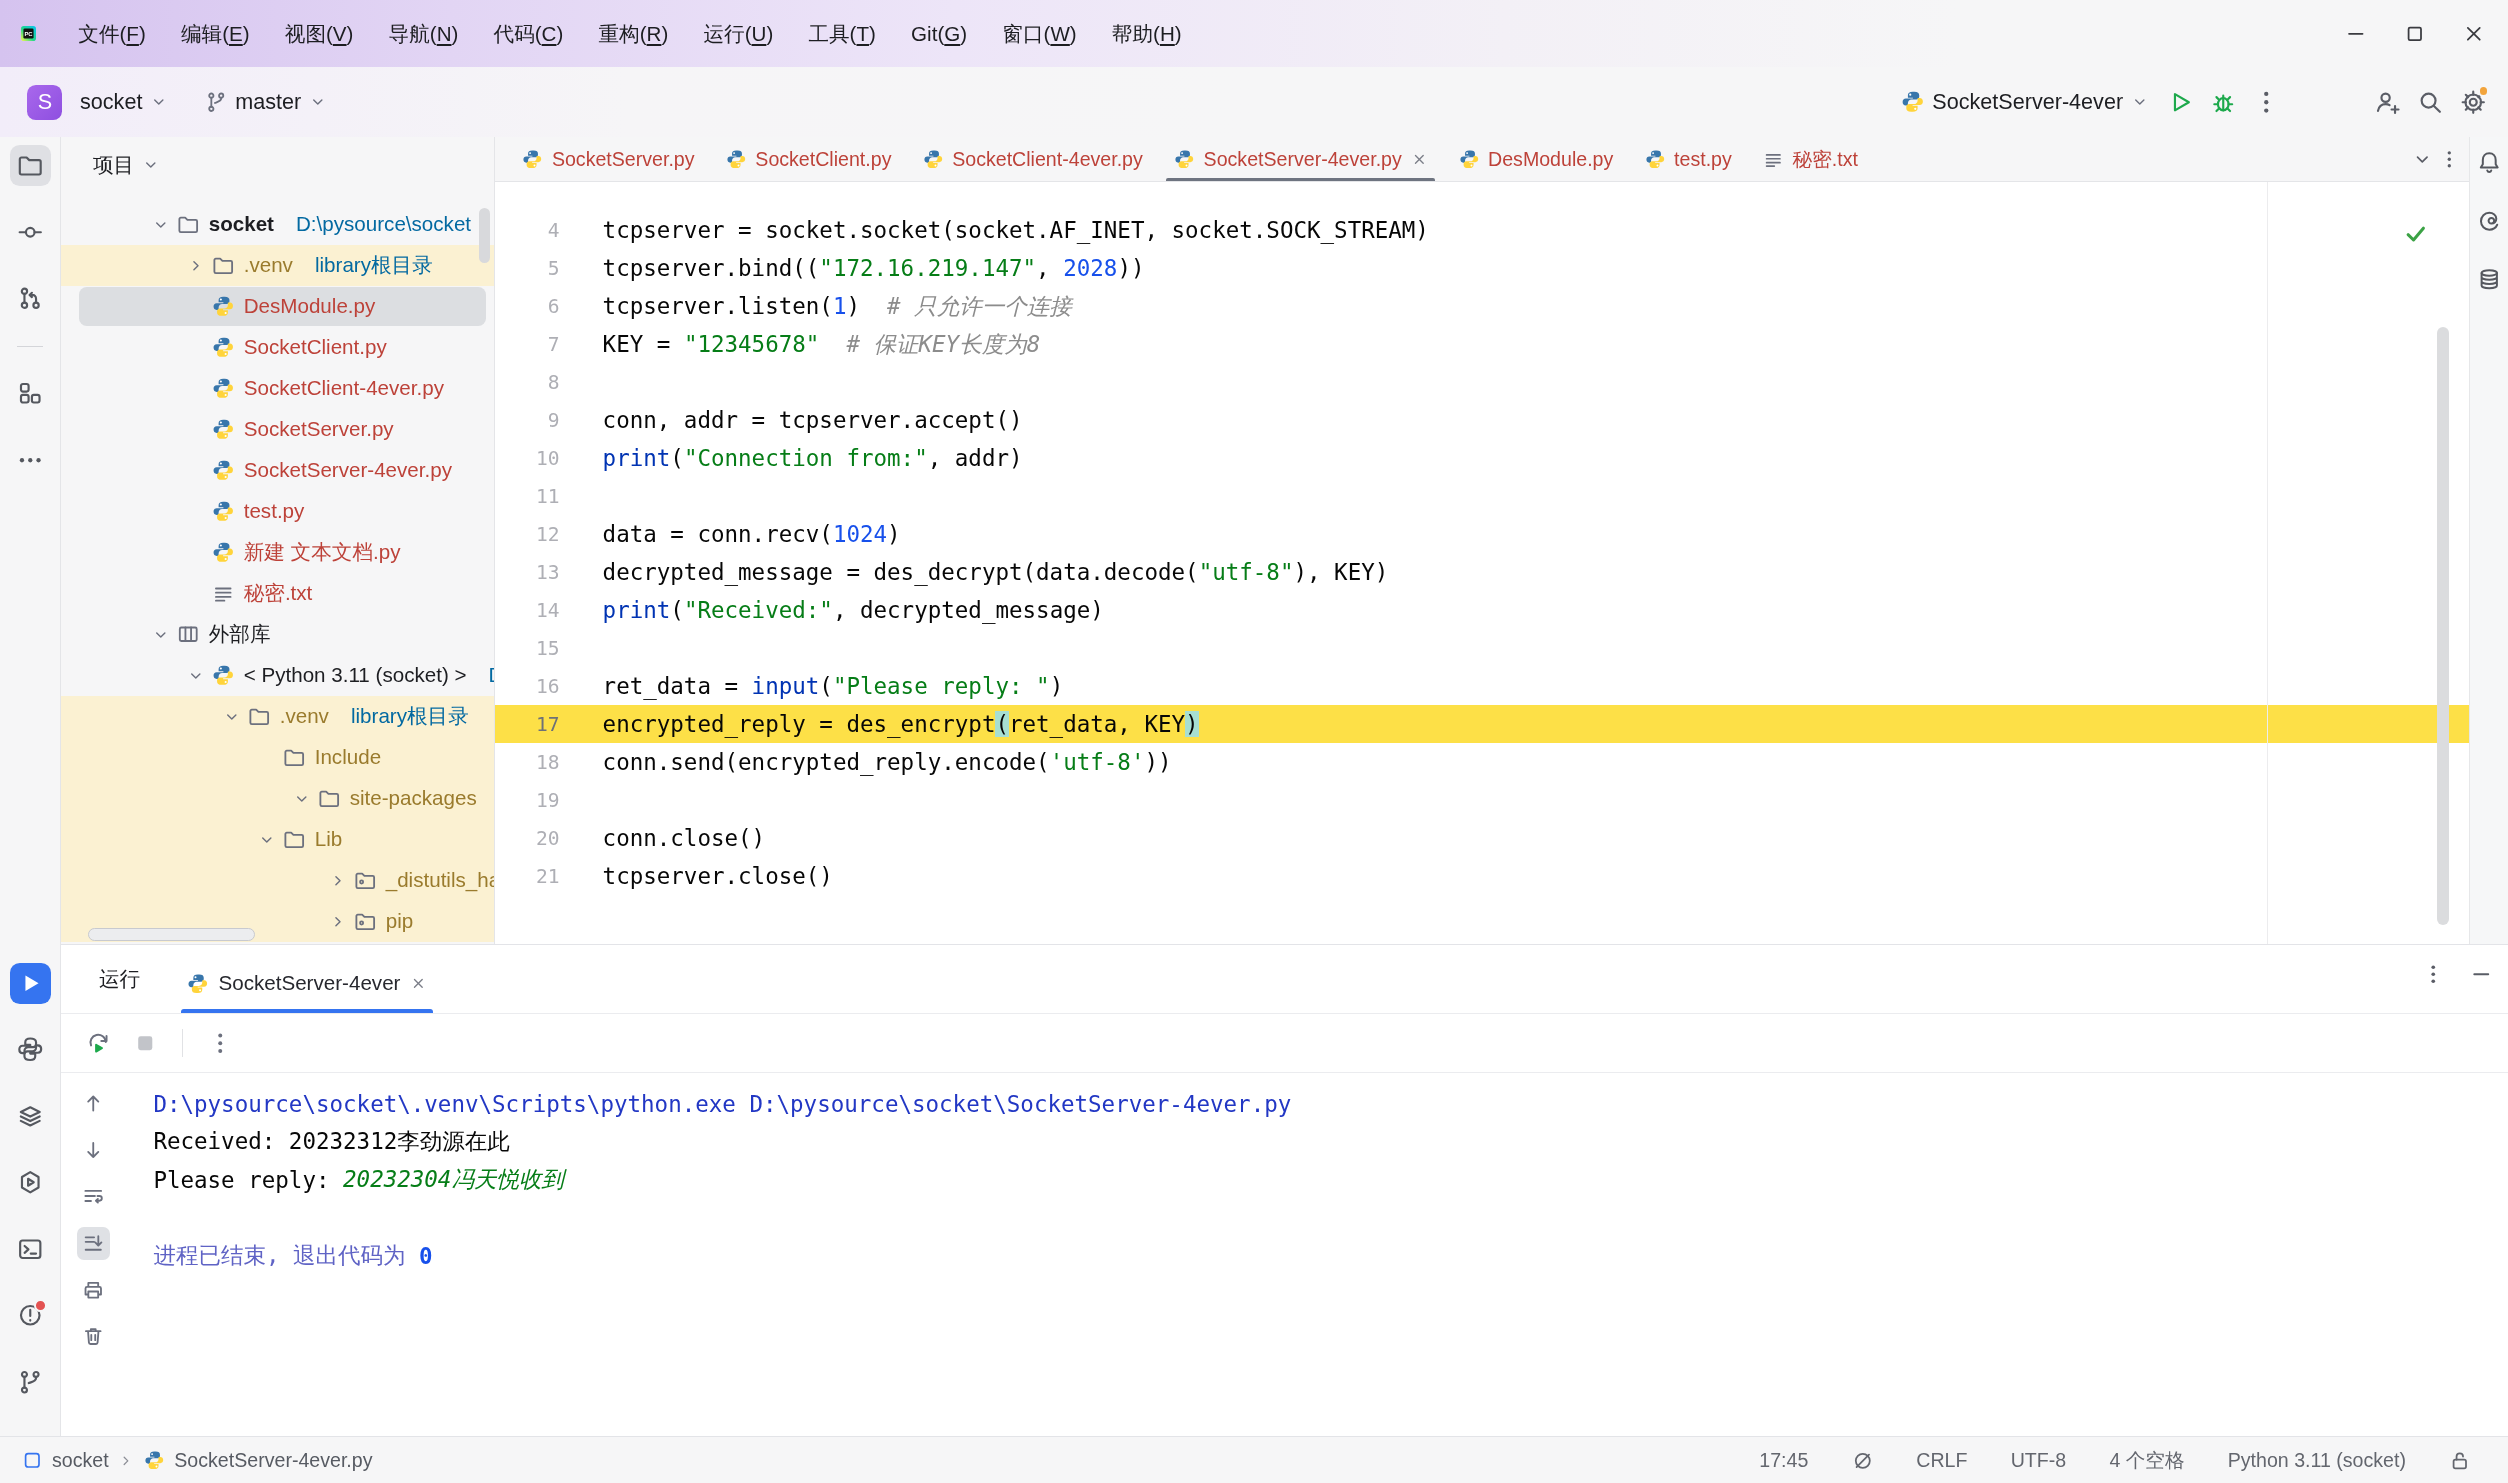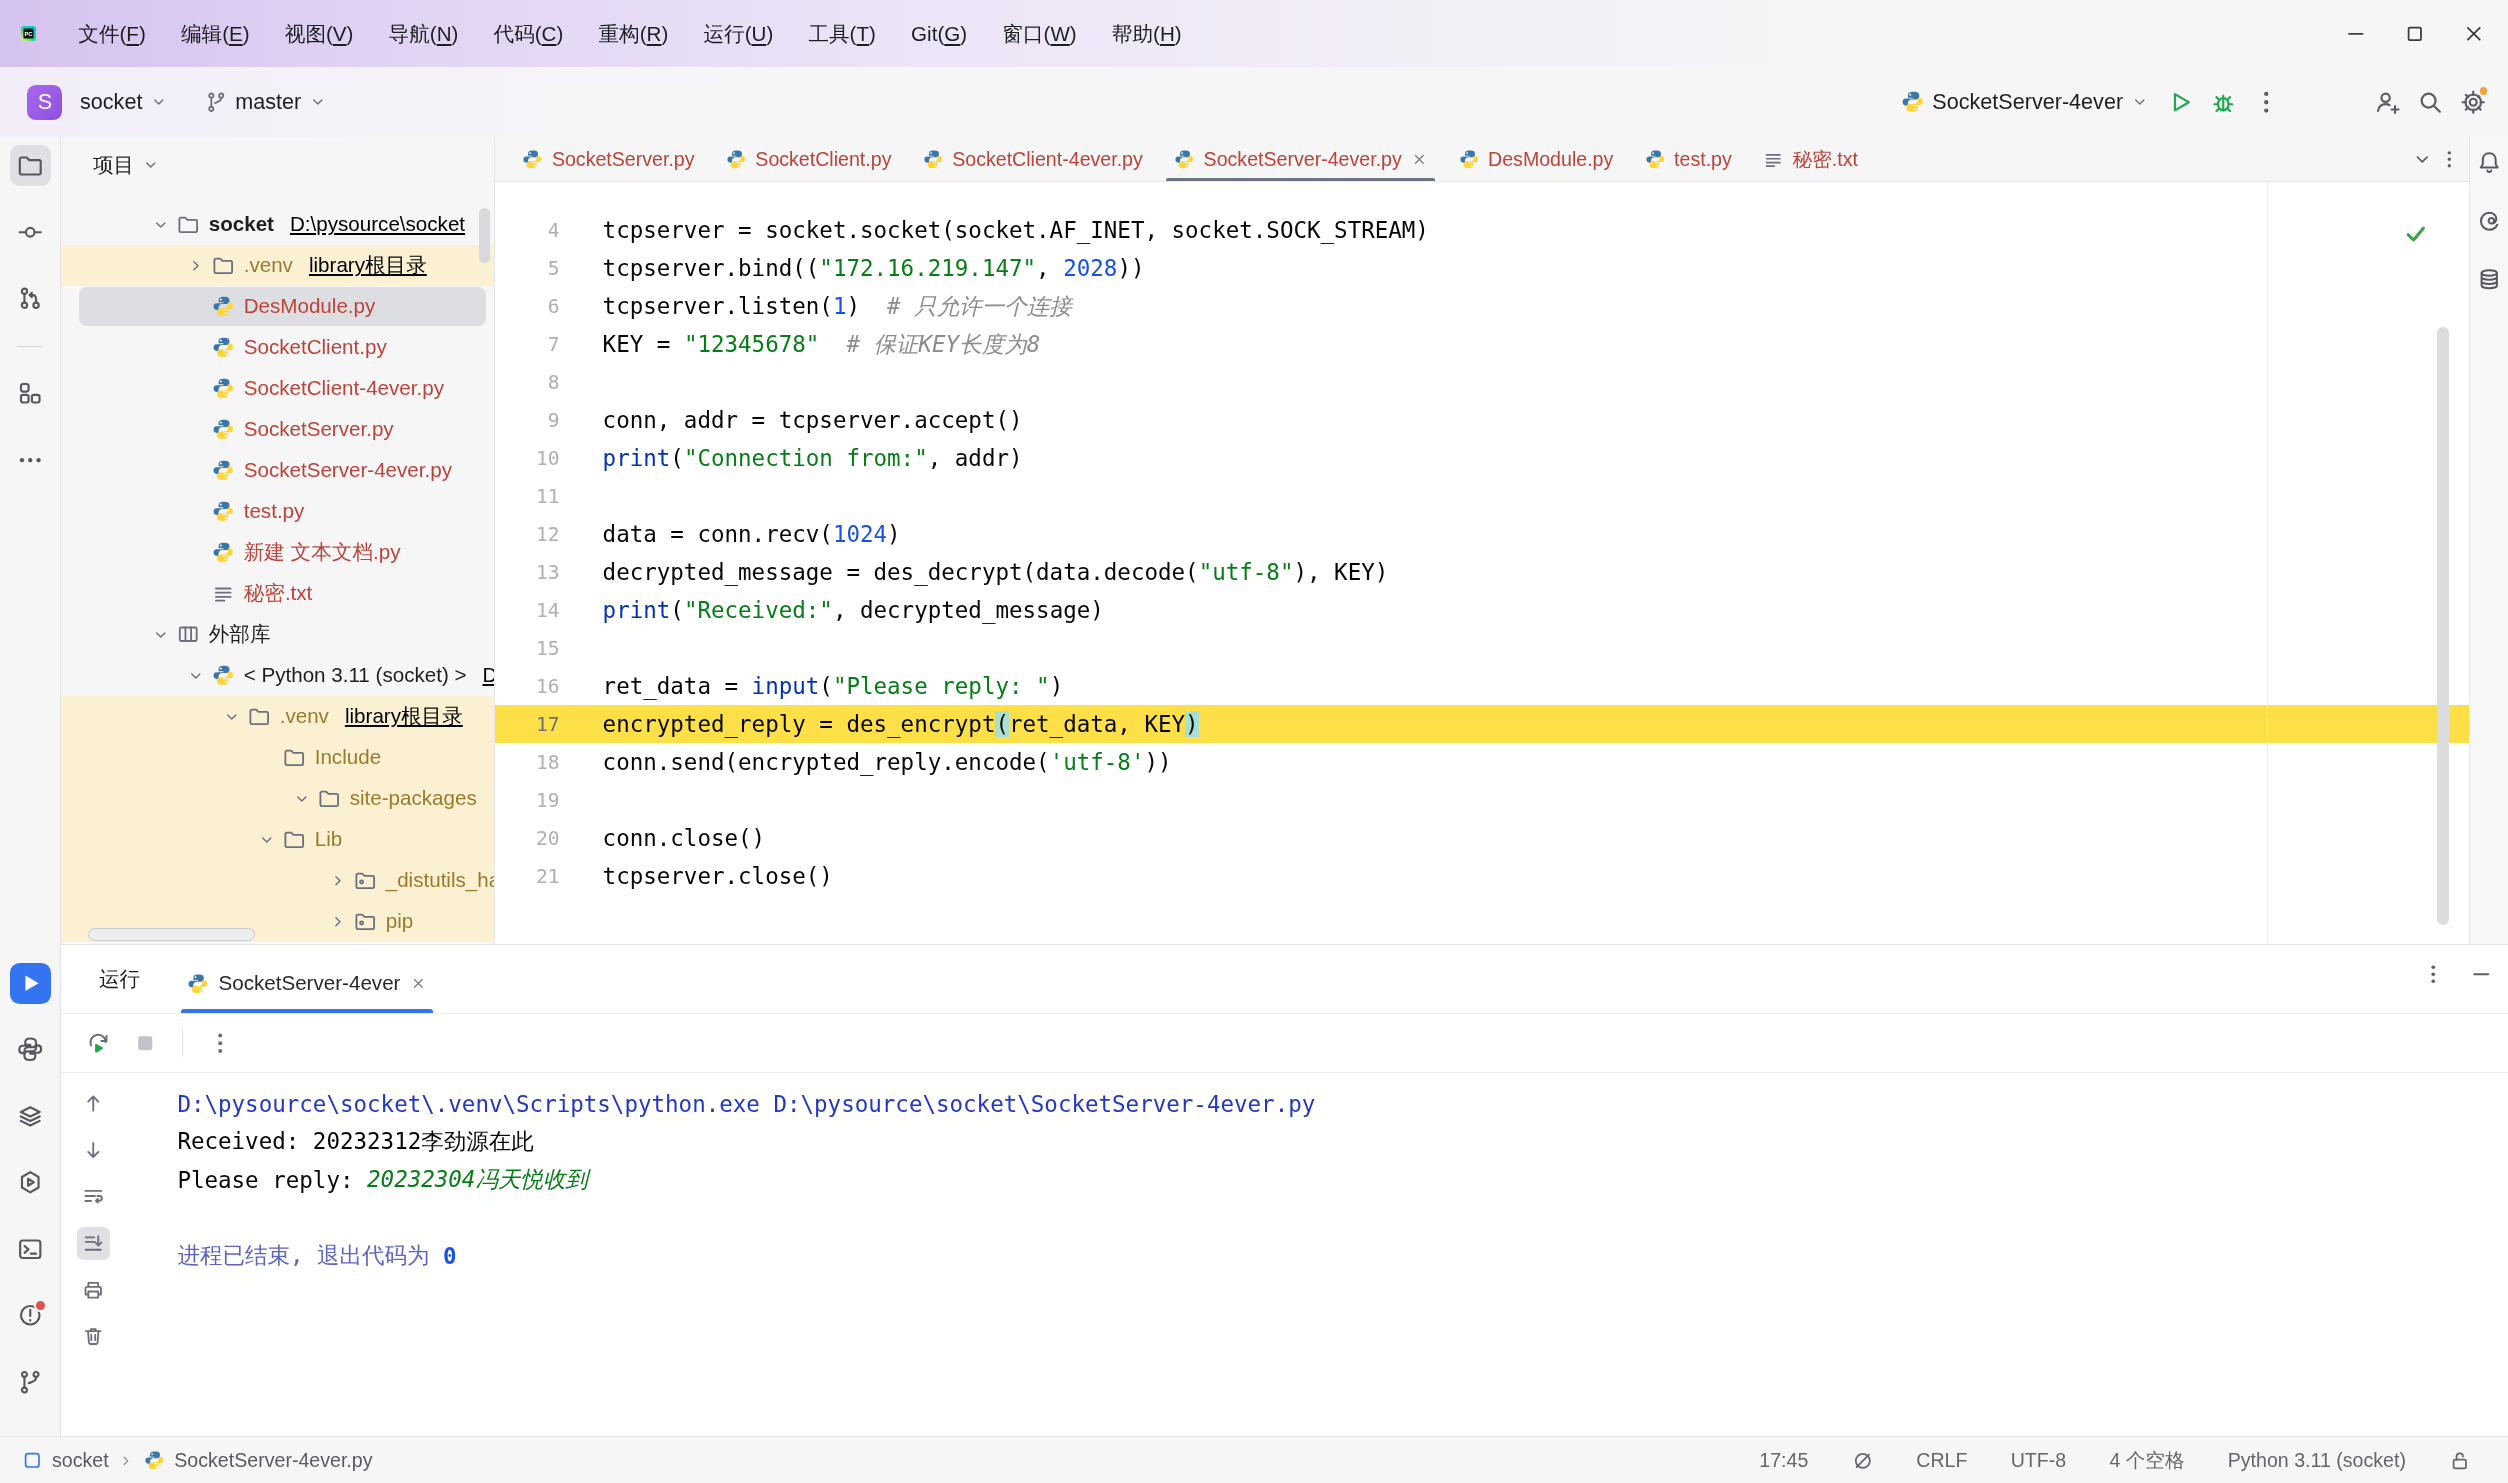--- a/index.html
+++ b/index.html
@@ -64,21 +64,21 @@
     position:relative; }
   .tree-row .sel { position:absolute; left:17.6px; right:7.8px; top:1px; bottom:1px; background:#DCDEE1; border-radius:7.8px; }
   .tree-row.lib { background:#FBF1D2; }
   .tree-row > * { position:relative; }
   .t-chev { width:17.6px; height:17.6px; color:#6C707E; flex:0 0 auto; }
   .t-icon { width:22.5px; height:22.5px; margin-right:8.8px; flex:0 0 auto; color:#6C707E; }
   .t-label { color:#1D1E22; }
   .t-label.red { color:#BD4239; }
   .t-label.brown { color:#9A7B2D; }
   .t-label.bold { font-weight:bold; }
-  .t-suffix { color:#000000; margin-left:16px;text-decoration:underline; }
+  .t-suffix { color:#0369a1; margin-left:22px; }
   .tree-vscroll { position:absolute; top:71px; right:3.9px; width:10.8px; height:55px; background:#D8D9DC; border-radius:5.9px; }
   .tree-hscroll { position:absolute; bottom:2.9px; left:27.4px; width:167px; height:12.7px;
     background:#ECEDEF; border:1px solid #C8CACF; border-radius:6.9px; }
 
   
   .editor-zone { flex:1; display:flex; flex-direction:column; min-width:0; }
   .tabstrip { height:45px; background:#F6F6F7; border-bottom:1px solid #E4E5E8;
     display:flex; align-items:stretch; padding-left:11.8px; }
   .tab { display:flex; align-items:center; gap:8.8px; padding:0 15.7px; font-size:19.6px;
     color:#BD4239; position:relative; white-space:nowrap; }
@@ -119,21 +119,21 @@
     font-size:20.6px; color:#27282E; position:relative; }
   .run-tab::after { content:""; position:absolute; left:0; right:0; bottom:0; height:3.9px;
     background:#3574F0; border-radius:2.9px 2.9px 0 0; }
   .run-tab .t-icon { width:21.6px; height:21.6px; margin-right:0; }
   .run-header-right { position:absolute; right:15.7px; top:17.6px; display:flex; gap:25.5px; color:#5A5D66; }
   .run-header-right .i { width:22.5px; height:22.5px; }
   .run-toolbar { height:59px; display:flex; align-items:center; border-bottom:1px solid #EBECEF; padding-left:17.6px; gap:7.8px; }
   .run-toolbar .i { width:24.5px; height:24.5px; color:#6C707E; }
   .rt-btn { width:39px; height:39px; border-radius:7.8px; display:flex; align-items:center; justify-content:center; }
   .rt-divider { width:1px; height:27.4px; background:#E1E2E5; margin:0 9.8px; }
-  .console-wrap { flex:1; display:flex; min-height:0;gap:24px; }
+  .console-wrap { flex:1; display:flex; min-height:0; }
   .console-rail { width:65px; display:flex; flex-direction:column; align-items:center; padding-top:13.7px; gap:13.7px; }
   .cr-btn { width:33px; height:33px; border-radius:6.9px; display:flex; align-items:center; justify-content:center; color:#6C707E; }
   .cr-btn.selected { background:#DFE1E5; }
   .cr-btn .i { width:22.5px; height:22.5px; }
   .console { flex:1; font-family:"DejaVu Sans Mono", monospace; font-size:22.5px; padding:11.8px 0 0 27.4px; }
   .con-line { height:38px; display:flex; align-items:center; white-space:pre; color:#070707; }
   .con-cmd { color:#2237C4; }
   .con-input { color:#067D17; font-style:italic; }
   .con-sys { color:#5F63C5; }
   .con-sys0 { color:#1750EB; font-weight:bold; }

